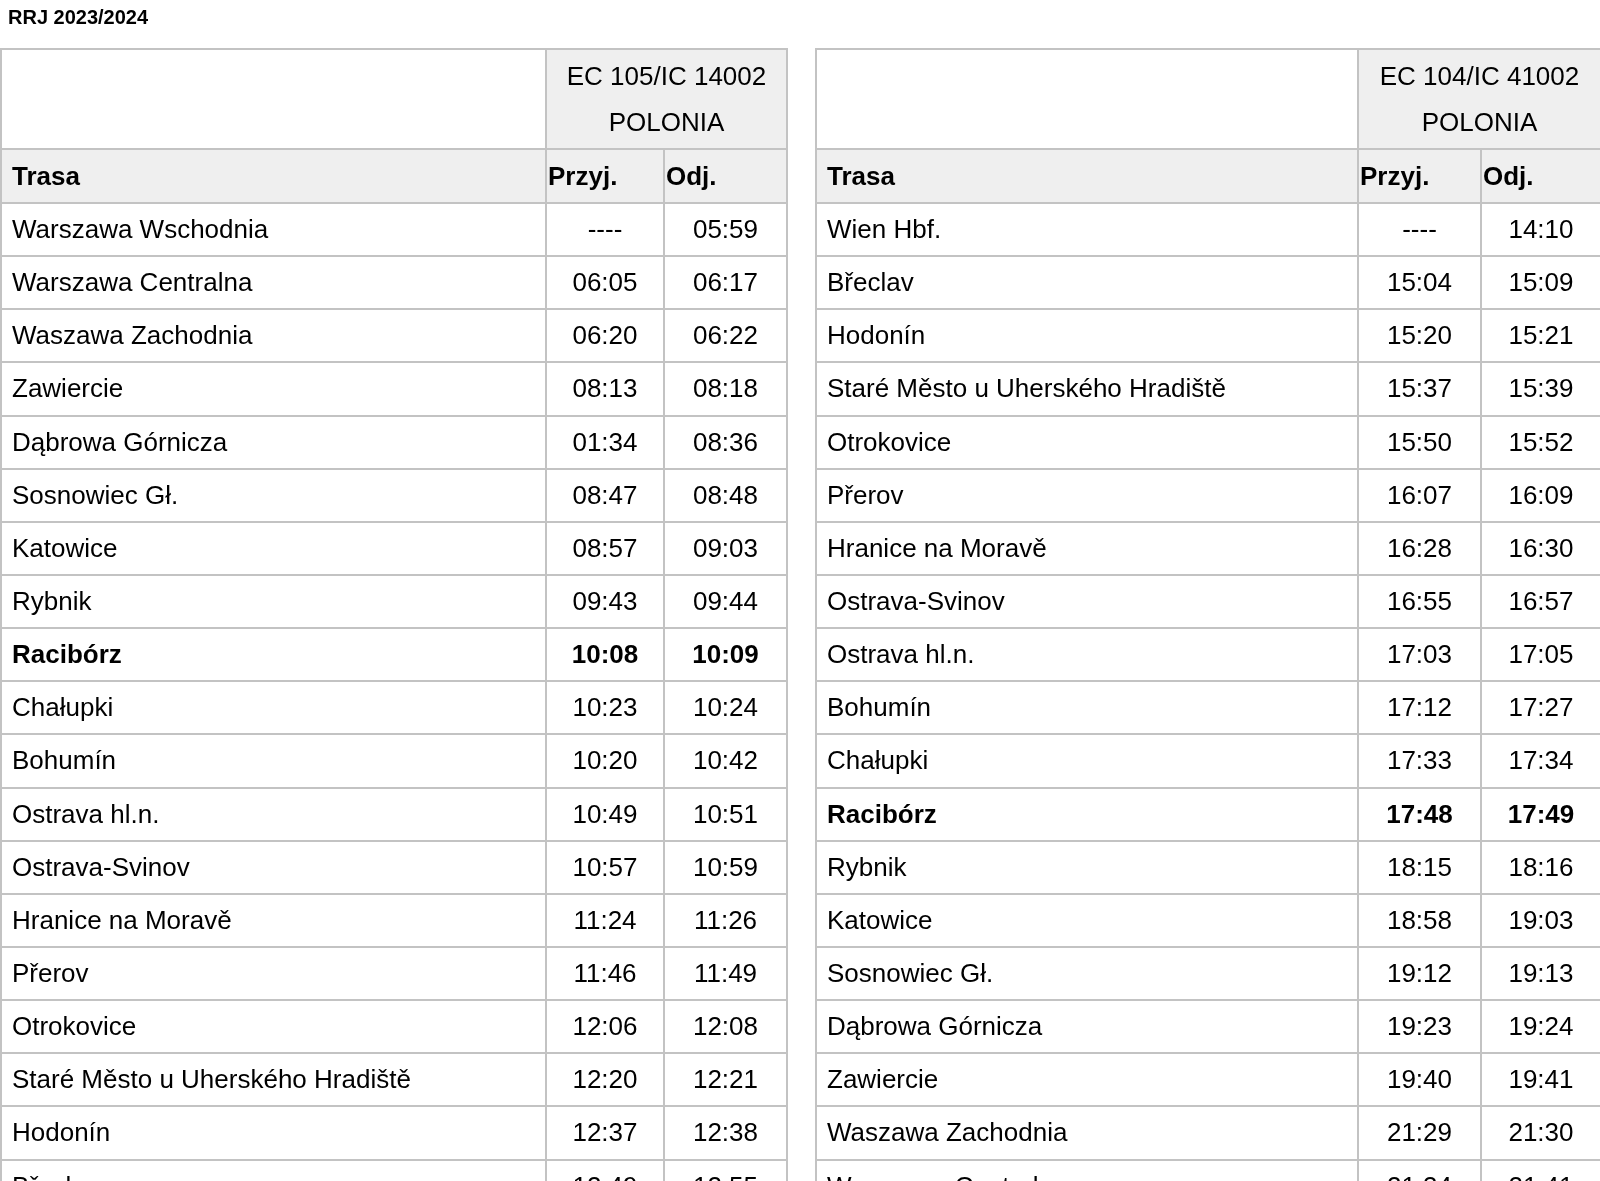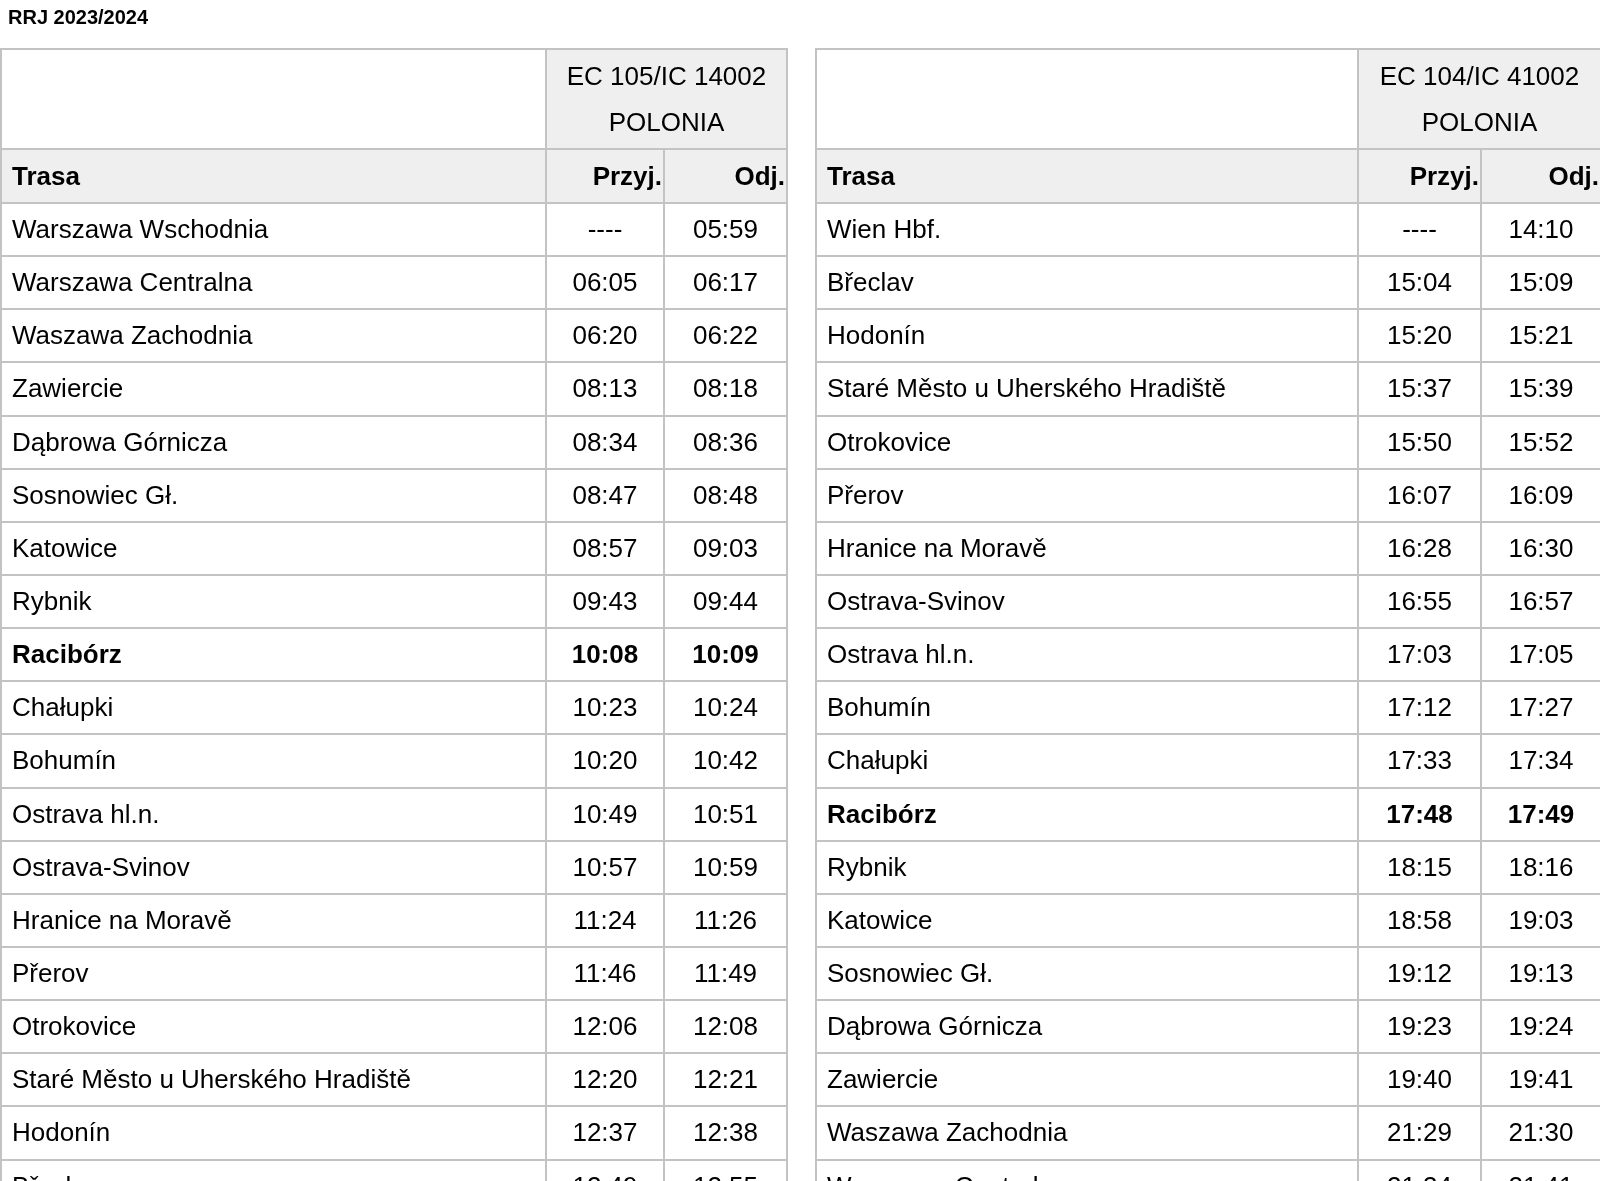--- a/index.html
+++ b/index.html
@@ -40,21 +40,21 @@
     text-align:center;font-weight:bold;
     vertical-align:middle;
     margin-top:42px;
   }
   th.train-cell .train-line{line-height:46px;}
   tr.col-head th{
     background:var(--header-bg);
     height:50px;font-weight:bold;
   }
   th.route-head{text-align:left;padding-left:10px;}
-  th.time-head{text-align:right;}
+  th.time-head{text-align:left;}
   tbody td{height:49.15px;background:var(--bg);}
   td.station-cell{text-align:left;padding-left:10px;border-radius:25px;}
   td.time-cell{text-align:center;}
   tr.bold td{font-weight:bold;}
 </style>
 </head>
 <body>
 
 <div class="page">
 
@@ -96,21 +96,21 @@
           <td class="time-cell">06:20</td>
           <td class="time-cell">06:22</td>
         </tr>
         <tr>
           <td class="station-cell">Zawiercie</td>
           <td class="time-cell">08:13</td>
           <td class="time-cell">08:18</td>
         </tr>
         <tr>
           <td class="station-cell">Dąbrowa Górnicza</td>
-          <td class="time-cell">08:34</td>
+          <td class="time-cell">01:34</td>
           <td class="time-cell">08:36</td>
         </tr>
         <tr>
           <td class="station-cell">Sosnowiec Gł.</td>
           <td class="time-cell">08:47</td>
           <td class="time-cell">08:48</td>
         </tr>
         <tr>
           <td class="station-cell">Katowice</td>
           <td class="time-cell">08:57</td>

